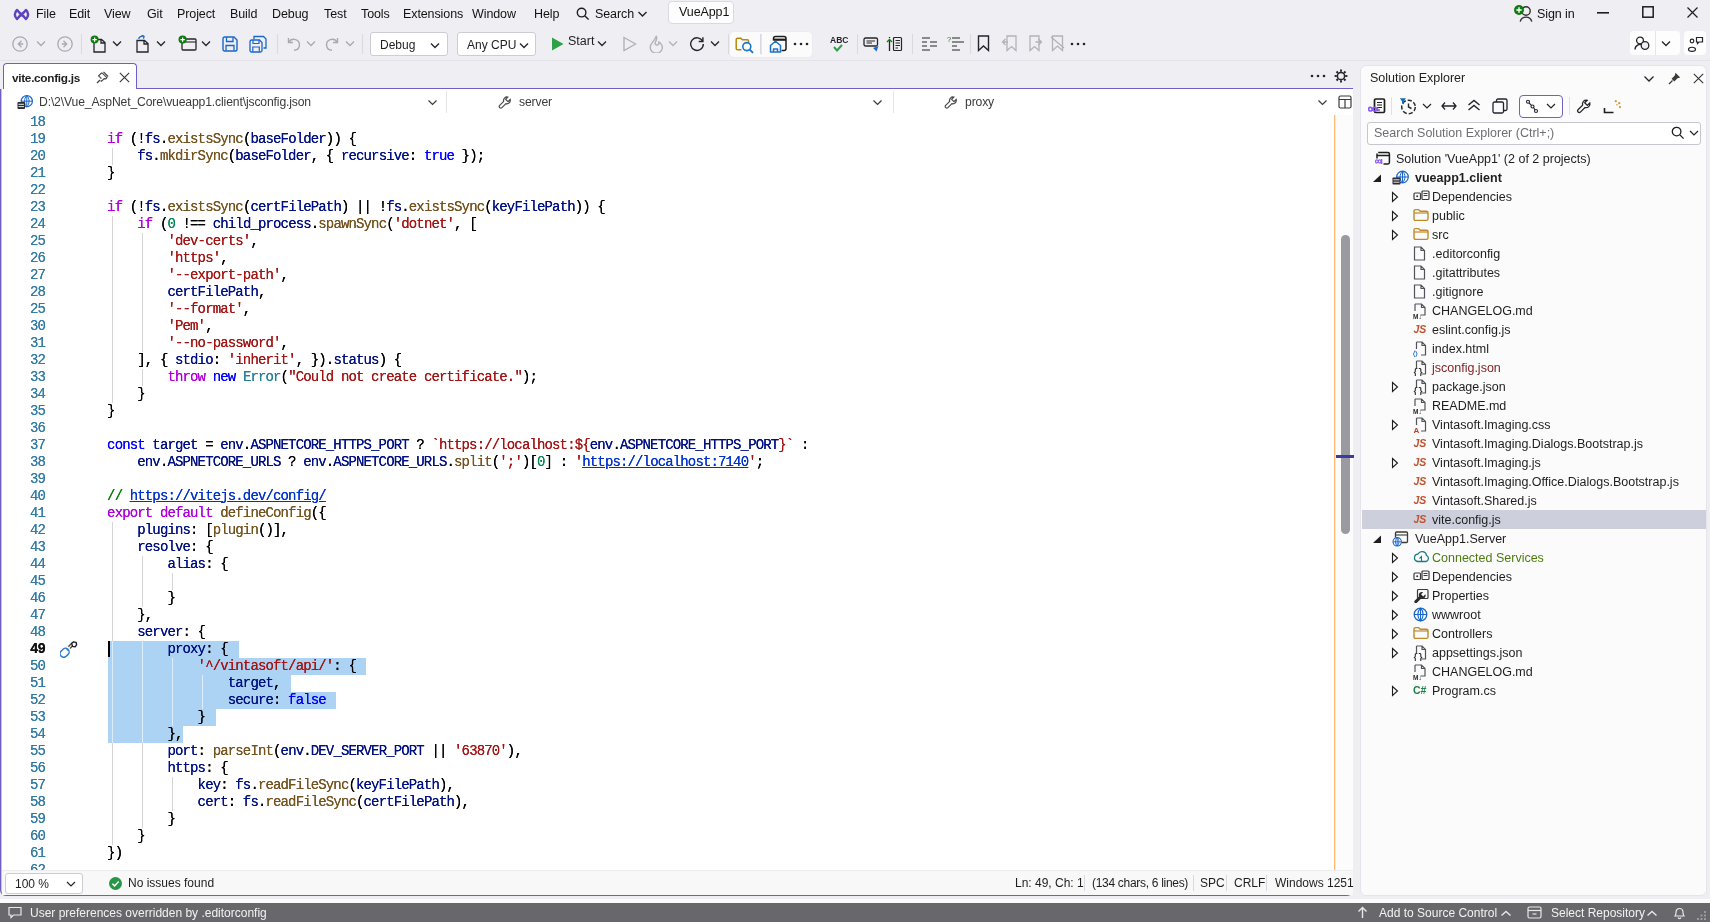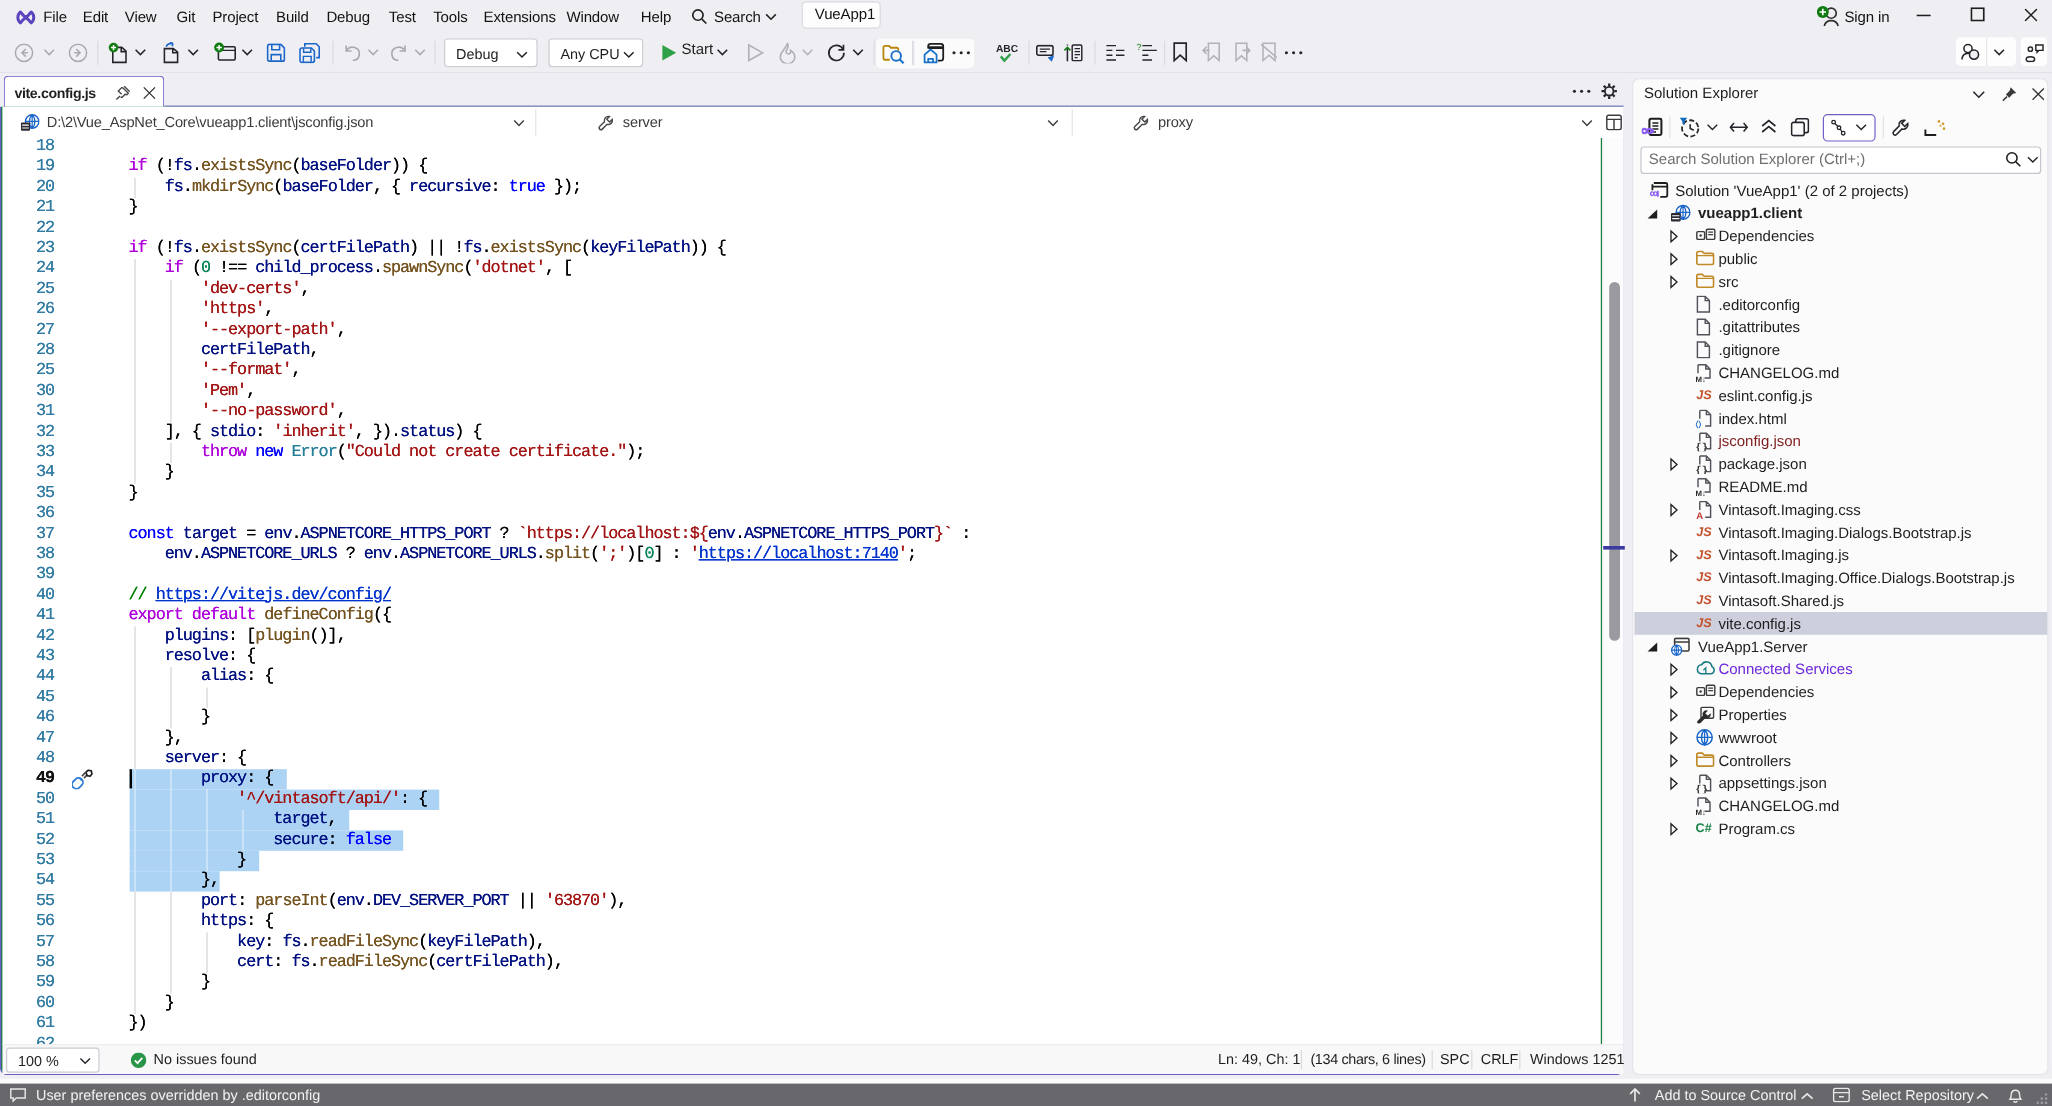--- a/index.html
+++ b/index.html
@@ -13,21 +13,21 @@
   
   #toolbar { position:absolute; left:0; top:28px; width:1710px; height:33px; background:#EFEFF3; border-bottom:1px solid #E2E2E8; }
   .combo { position:absolute; top:4px; height:24px; background:#fff; border:1px solid #CCCCD4; border-radius:3px; font-size:12px; color:#1e1e1e; }
   .combo span { position:absolute; left:9px; top:4.5px; }
   .chev { position:absolute; width:10px; height:10px; }
   
   #tabstrip { position:absolute; left:0; top:61px; width:1355px; height:29px; background:#EFEFF3; }
   #tab1 { position:absolute; left:3px; top:2px; width:134px; height:27px; background:#fff; border:1px solid #6E5FC8; border-bottom:none; border-radius:4px 4px 0 0; }
   #tab1 .tname { position:absolute; left:8px; top:7px; font-size:11.8px; font-weight:bold; letter-spacing:-0.3px; color:#1e1e1e; }
   
-  #editor { position:absolute; left:0; top:89px; width:1353px; height:807px; background:#15803d; border:1px solid #6E5FC8; border-top:none; border-radius:0 0 6px 6px; }
+  #editor { position:absolute; left:0; top:89px; width:1353px; height:807px; background:#fdba74; border:1px solid #6E5FC8; border-top:none; border-radius:0 0 6px 6px; }
   #edtopline { position:absolute; left:137px; top:88px; width:1216px; height:1px; background:#6E5FC8; }
   #breadcrumb { position:absolute; left:1px; top:0px; width:1351px; height:26px; background:#fff; }
   .bc-sep { position:absolute; top:2px; width:1px; height:22px; background:#E3E3E8; }
   .bc-text { position:absolute; top:6px; font-size:12.2px; letter-spacing:-0.15px; color:#3b3b3b; }
   #codearea { position:absolute; left:1px; top:26px; width:1332px; height:755px; background:#fff; overflow:hidden; text-shadow:0 0 0.35px currentColor;
       font-family:"Liberation Mono", monospace; font-size:14px; letter-spacing:-0.86px; line-height:17px; }
   .ln { position:absolute; width:43px; text-align:right; color:#337CA4; height:17px; }
   .code { position:absolute; left:105.1px; height:17px; white-space:pre; color:#000; }
   .sel { position:absolute; left:106px; height:17px; background:#ACD3F4; }
   .ig { position:absolute; width:1px; height:17px; background:#D5D5D5; }
@@ -736,21 +736,21 @@
     </svg>
     <div class="abs" style="left:54px;top:465.5px;font-size:12.5px;color:#1e1e1e;white-space:nowrap">VueApp1.Server</div>
     <svg class="abs" style="left:30px;top:486px" width="8" height="12" viewBox="0 0 8 12">
       <path d="M1.5 1.5 L6.5 6 L1.5 10.5 Z" fill="none" stroke="#1e1e1e" stroke-width="1.1"></path>
     </svg>
     <svg class="abs" style="left:52px;top:484px" width="17" height="13" viewBox="0 0 17 13">
       <path d="M4.5 11.5 A3.8 3.8 0 0 1 5 4 A4.6 4.6 0 0 1 13.6 5.5 A3.2 3.2 0 0 1 13 11.5 Z" fill="none" stroke="#1B7C83" stroke-width="1.3"></path>
       <path d="M6.5 8.5 L8.5 6.5 L8.5 11" fill="none" stroke="#1B7C83" stroke-width="1.1"></path>
       <path d="M11.5 9 L9.8 11 L9.8 7" fill="none" stroke="#C3512C" stroke-width="0"></path>
     </svg>
-    <div class="abs" style="left:71px;top:484.5px;font-size:12.5px;color:#6d28d9;white-space:nowrap">Connected Services</div>
+    <div class="abs" style="left:71px;top:484.5px;font-size:12.5px;color:#4d7c0f;white-space:nowrap">Connected Services</div>
     <svg class="abs" style="left:30px;top:505px" width="8" height="12" viewBox="0 0 8 12">
       <path d="M1.5 1.5 L6.5 6 L1.5 10.5 Z" fill="none" stroke="#1e1e1e" stroke-width="1.1"></path>
     </svg>
     <svg class="abs" style="left:52px;top:503px" width="17" height="14" viewBox="0 0 17 14">
       <rect x="1" y="4" width="6.5" height="6.5" rx="1" fill="none" stroke="#3b3b3b" stroke-width="1.2"></rect>
       <rect x="9" y="2" width="7" height="8.5" rx="1" fill="none" stroke="#3b3b3b" stroke-width="1.2"></rect>
       <circle cx="4.2" cy="7.2" r="1" fill="#3b3b3b"></circle>
       <path d="M10.5 4.5 L14.5 4.5 M10.5 6.5 L14.5 6.5" stroke="#3b3b3b" stroke-width="1"></path>
     </svg>
     <div class="abs" style="left:71px;top:503.5px;font-size:12.5px;color:#1e1e1e;white-space:nowrap">Dependencies</div>

